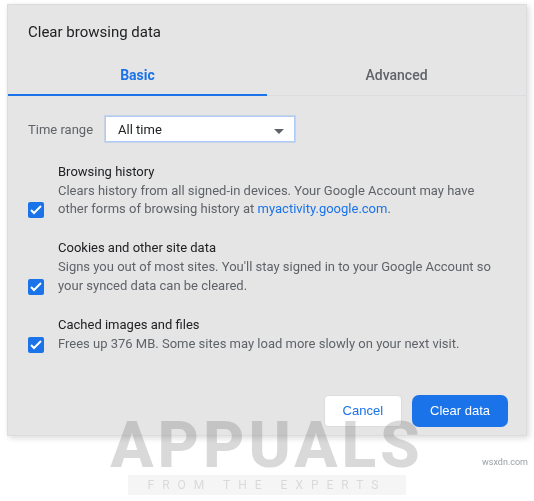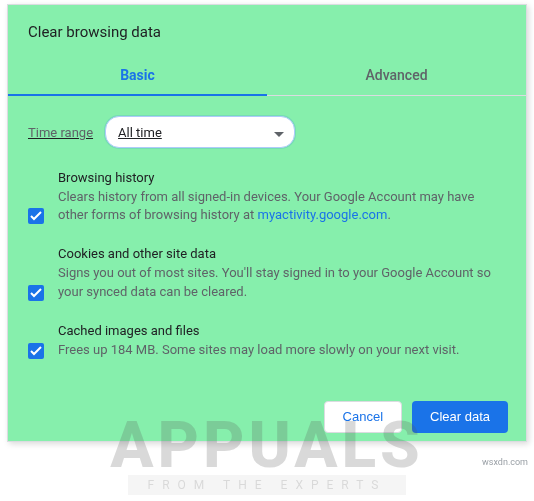--- a/index.html
+++ b/index.html
@@ -8,21 +8,21 @@
       font-size: 13px;
       color: #202124;
       width: 534px;
       height: 501px;
       position: relative;
       background: #fff;
     }
     .dialog {
       width: 520px;
       margin: 4px auto 0 auto;
-      background: #86efac;
+      background: #e5e5e5;
       border: 1px solid #dadce0;
       box-shadow: 2px 2px 6px rgba(0,0,0,0.15);
     }
     .title {
       font-size: 15px;
       padding: 18px 20px 16px 20px;
       color: #202124;
     }
     .tabs {
       display: flex;
@@ -50,35 +50,34 @@
       background: #1a73e8;
     }
     .body {
       padding: 20px 20px 10px 20px;
     }
     .timerow {
       display: flex;
       align-items: center;
       gap: 12px;
       margin-bottom: 22px;
-      text-decoration: underline;
     }
     .timerow .label {
       font-size: 13px;
       color: #5f6368;
     }
     .select {
       display: flex;
       align-items: center;
       justify-content: space-between;
       width: 190px;
-      height: 32px;
+      height: 26px;
       padding: 0 10px 0 12px;
       border: 1px solid #aecbfa;
-      border-radius: 14px;
+      border-radius: 0;
       background: #fff;
       font-size: 13px;
       color: #202124;
       cursor: pointer;
       box-shadow: 0 0 0 1px rgba(26,115,232,0.15);
     }
     .select svg { fill: #5f6368; }
     .item {
       display: flex;
       align-items: flex-end;
@@ -127,20 +126,21 @@
       align-items: center;
     }
     .btn.secondary {
       background: #fff;
       color: #1a73e8;
       border: 1px solid #dadce0;
     }
     .btn.primary {
       background: #1a73e8;
       color: #fff;
+      border-radius: 7px;
     }
     .wm {
       position: absolute;
       left: 0; right: 0; bottom: 6px;
       text-align: center;
       pointer-events: none;
       opacity: 0.22;
     }
     .wm .big {
       font-size: 64px;
@@ -217,21 +217,21 @@
     </div>
 
     <div class="item">
       <div class="checkbox">
         <svg width="12" height="10" viewBox="0 0 12 10" fill="none">
             <path d="M1 5l3 3 7-7" stroke-width="2"></path>
           </svg>
       </div>
       <div class="item-text">
         <div class="item-title">Cached images and files</div>
-        <div class="item-desc">Frees up 184 MB. Some sites may load more slowly on your next visit.</div>
+        <div class="item-desc">Frees up 376 MB. Some sites may load more slowly on your next visit.</div>
       </div>
     </div>
 
   </div>
 
   <div class="footer">
     <button class="btn secondary">Cancel</button>
     <button class="btn primary">Clear data</button>
   </div>
 </div>

